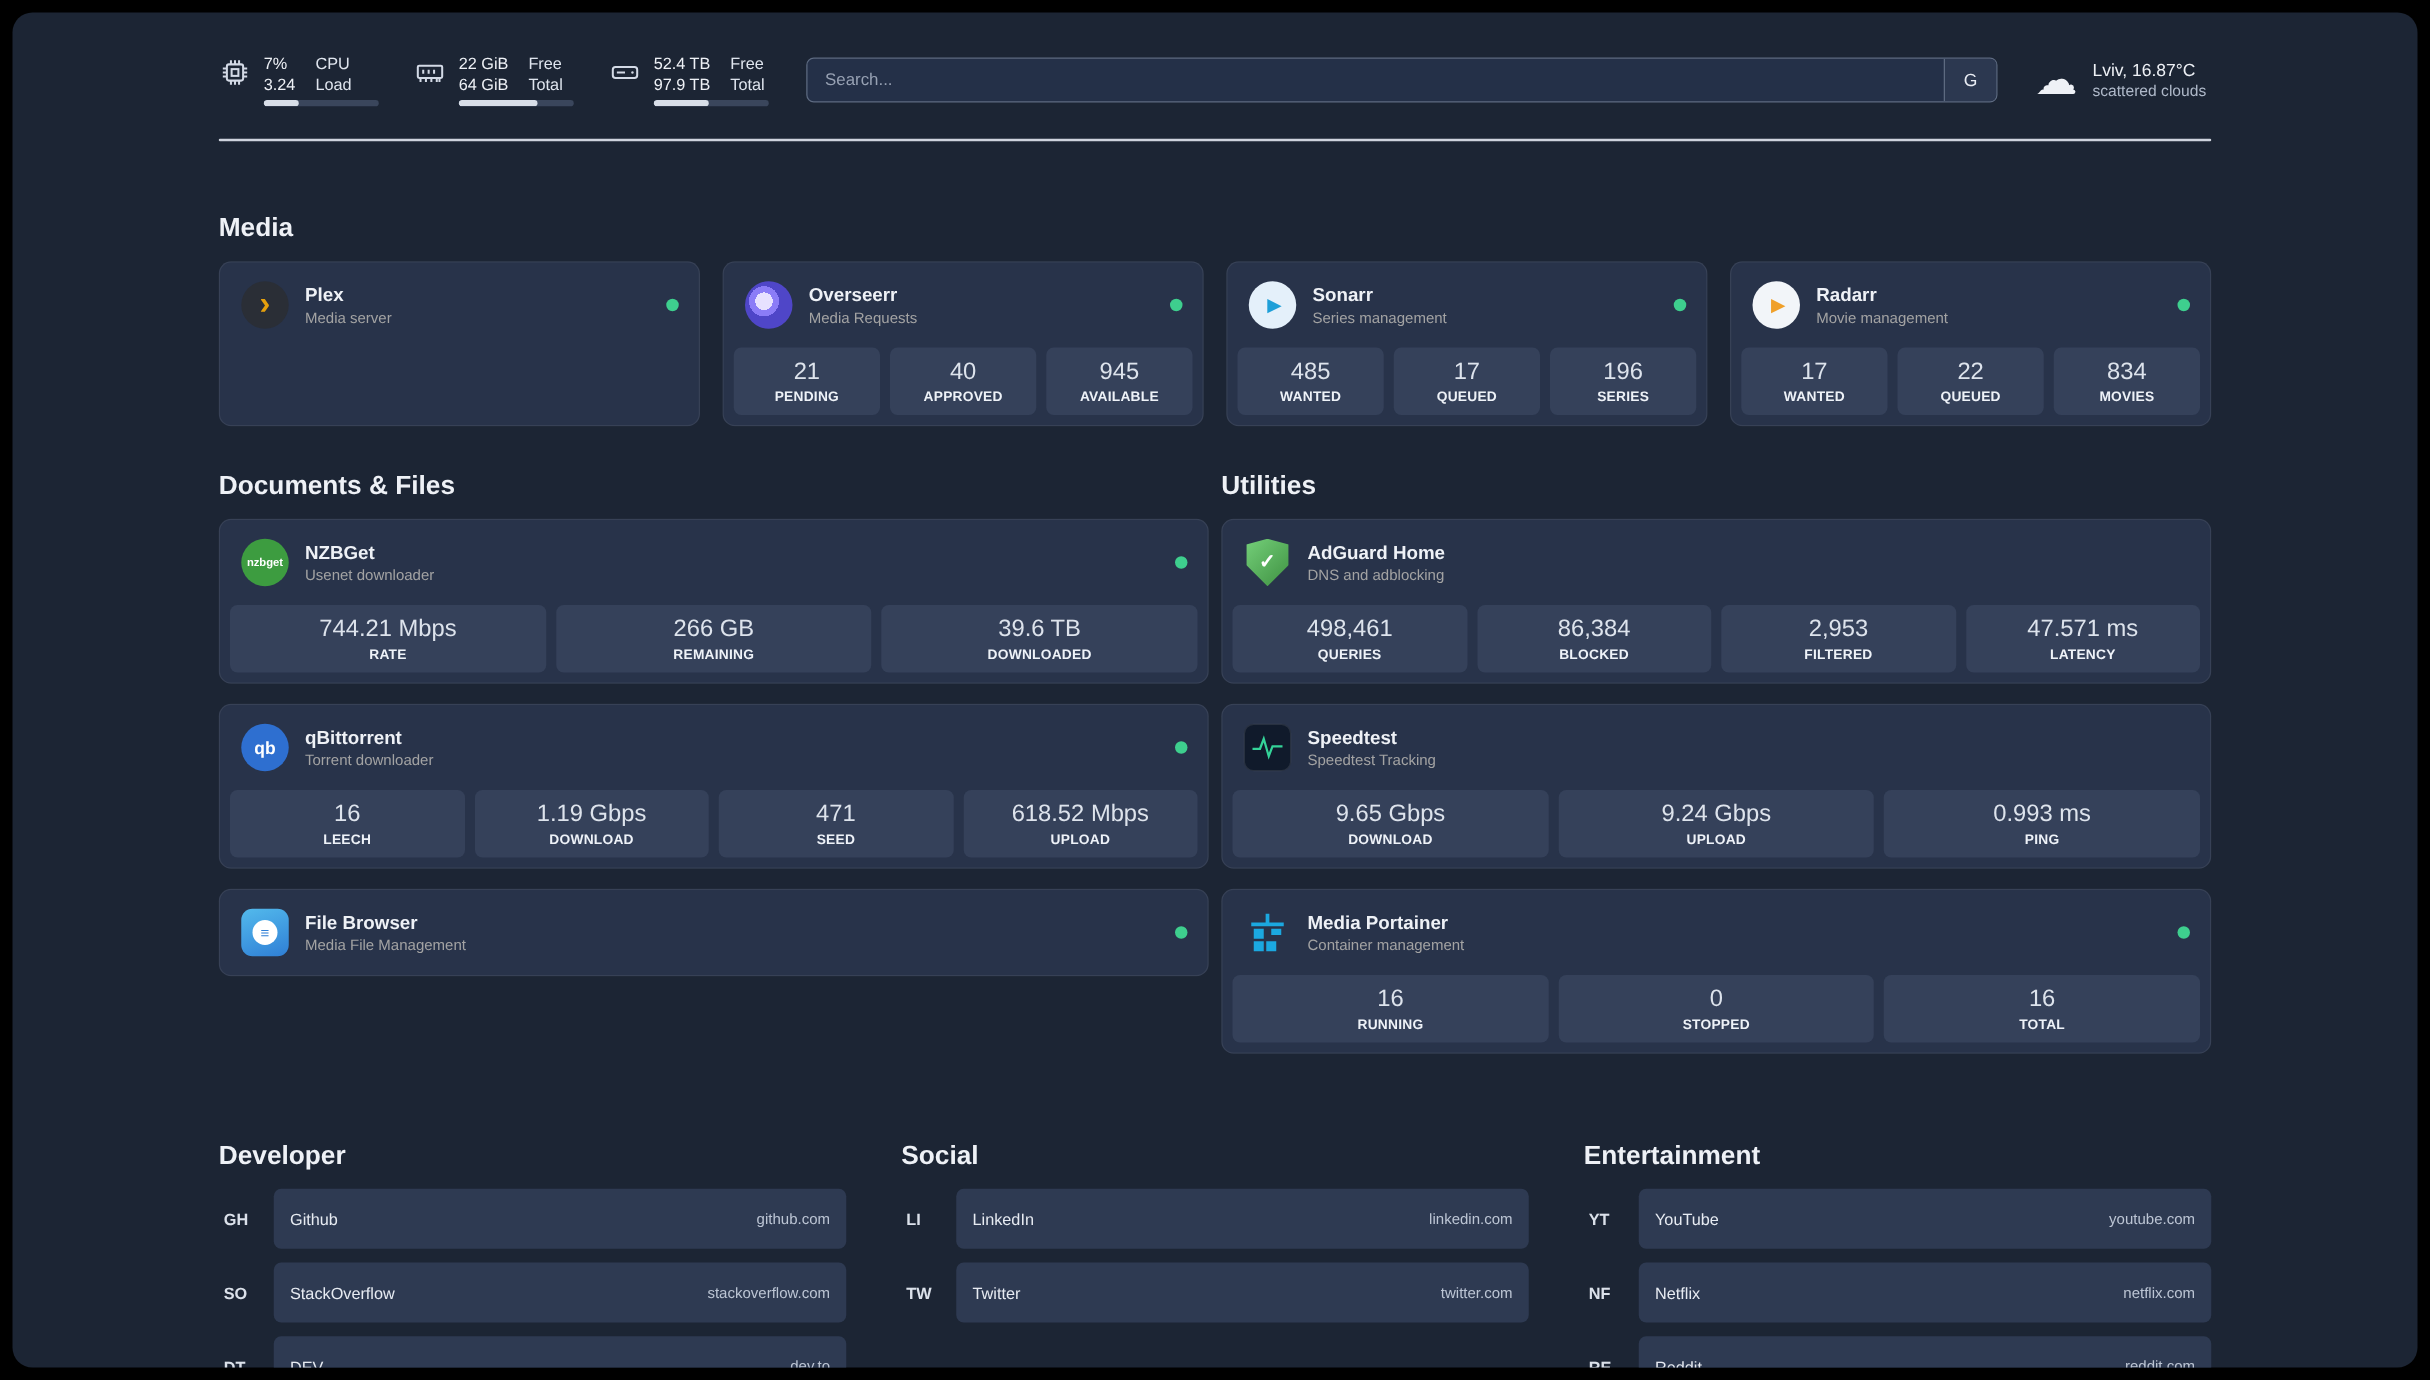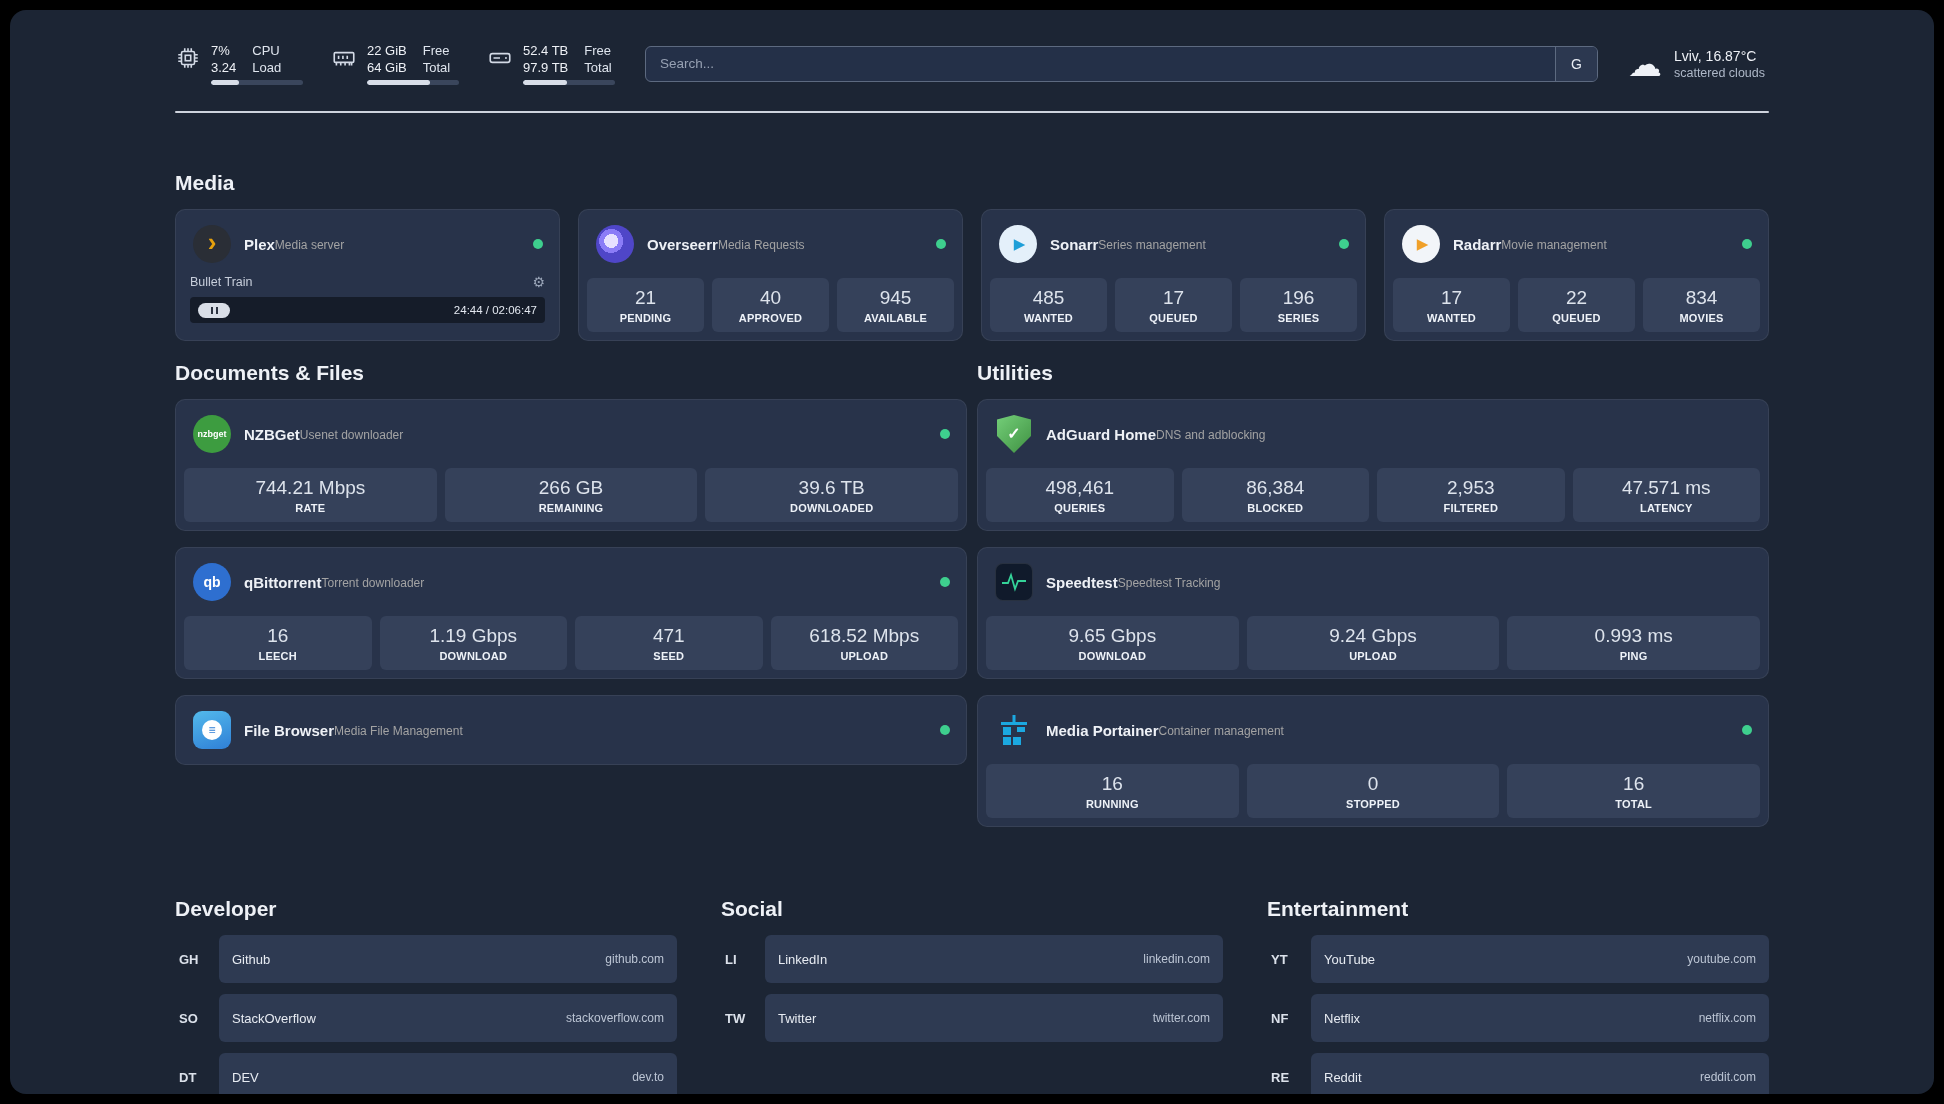--- a/index.html
+++ b/index.html
@@ -34,21 +34,21 @@
   .divider { height: 2px; background: #e2e7f0; opacity: .9; margin: 10px 165px 0 165px; border-radius: 1px; }
 
   
   .content { padding: 0 165px; }
   .section-title { font-size: 21px; font-weight: 600; color: #eef1f6; margin-bottom: 14px; }
   .media-section { margin-top: 58px; }
   .grid-media { display: grid; grid-template-columns: repeat(4, 1fr); gap: 18px; }
 
   .card { background: #28334a; border: 1px solid rgba(255,255,255,.07); border-radius: 10px; padding: 8px; }
   .card-header { display: flex; align-items: center; gap: 12px; padding: 6px 8px; cursor: pointer; }
-  .svc-text { display: flex; flex-direction: row; }
+  .svc-text { display: flex; flex-direction: column; }
   .svc-title { font-size: 15px; font-weight: 600; color: #eef1f6; }
   .svc-sub { font-size: 12px; color: #a3a3a3; margin-top: 2px; }
   .status-dot { width: 10px; height: 10px; border-radius: 50%; background: #3ecf8e; margin-left: auto; flex: 0 0 auto; }
 
   .stats { display: flex; gap: 8px; margin-top: 8px; }
   .stat { flex: 1; background: #35415a; border-radius: 6px; text-align: center; padding: 9px 4px 8px 4px; }
   .stat-value { font-size: 19px; color: #dde3ec; }
   .stat-label { font-size: 11px; font-weight: 700; color: #eef2f8; margin-top: 3px; letter-spacing: .2px; }
 
   
@@ -75,21 +75,21 @@
   
   .player { margin-top: 2px; padding: 2px 6px 2px 6px; }
   .player-top { display: flex; align-items: center; justify-content: space-between; font-size: 12.5px; color: #c7cedb; }
   .player-gear { color: #9aa5b8; font-size: 14px; cursor: pointer; }
   .player-bar { margin-top: 7px; height: 26px; background: #151c29; border-radius: 4px; display: flex; align-items: center; padding: 0 8px; }
   .pause-pill { width: 32px; height: 15px; background: #d9dee7; border-radius: 8px; display: flex; align-items: center; justify-content: center; gap: 3px; cursor: pointer; }
   .pause-pill i { display: block; width: 2px; height: 7px; background: #2a3140; }
   .player-time { margin-left: auto; font-size: 11.5px; color: #e4e9f1; }
 
   
-  .two-col { display: grid; grid-template-columns: 1fr 1fr; gap: 10px; margin-top: 20px; }
+  .two-col { display: grid; grid-template-columns: 1fr 1fr; gap: 10px; margin-top: 36px; }
   .col-section .card { margin-bottom: 16px; }
   .col-section .card:last-child { margin-bottom: 0; }
 
   
   .bookmarks { display: grid; grid-template-columns: 1fr 1fr 1fr; gap: 44px; margin-top: 70px; padding-bottom: 46px; }
   .bm-row { display: flex; align-items: center; margin-bottom: 11px; cursor: pointer; }
   .bm-row:last-child { margin-bottom: 0; }
   .bm-abbr { width: 44px; font-size: 13px; font-weight: 600; color: #dbe1ea; padding-left: 4px; flex: 0 0 auto; }
   .bm-bar { flex: 1; height: 48px; background: #2e3a52; border-radius: 6px; display: flex; align-items: center; padding: 0 13px; }
   .bm-name { font-size: 13px; color: #e7ebf2; }
@@ -207,33 +207,20 @@
                 <div class="icon-circle icon-plex">
                   <span>›</span>
                 </div>
               </div>
             <div class="svc-text">
               <div class="svc-title">Plex</div>
               <div class="svc-sub">Media server</div>
             </div>
             <span class="status-dot"></span>
           </div>
-          <div class="player">
-            <div class="player-top">
-              <span>Bullet Train</span>
-              <span class="player-gear">⚙</span>
-            </div>
-            <div class="player-bar">
-              <div class="pause-pill">
-                  <i></i>
-                  <i></i>
-                </div>
-              <span class="player-time">24:44 / 02:06:47</span>
-            </div>
-          </div>
         </div>
 
         <div class="card">
           <div class="card-header">
             <div class="svc-icon">
                 <div class="icon-circle icon-overseerr"></div>
               </div>
             <div class="svc-text">
               <div class="svc-title">Overseerr</div>
               <div class="svc-sub">Media Requests</div>

